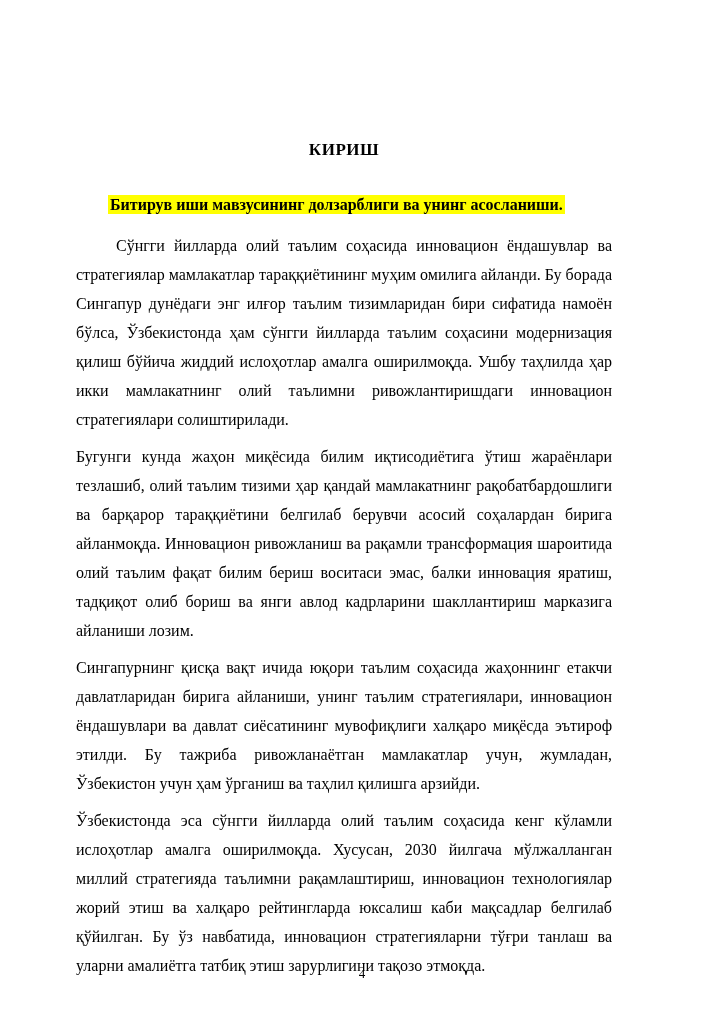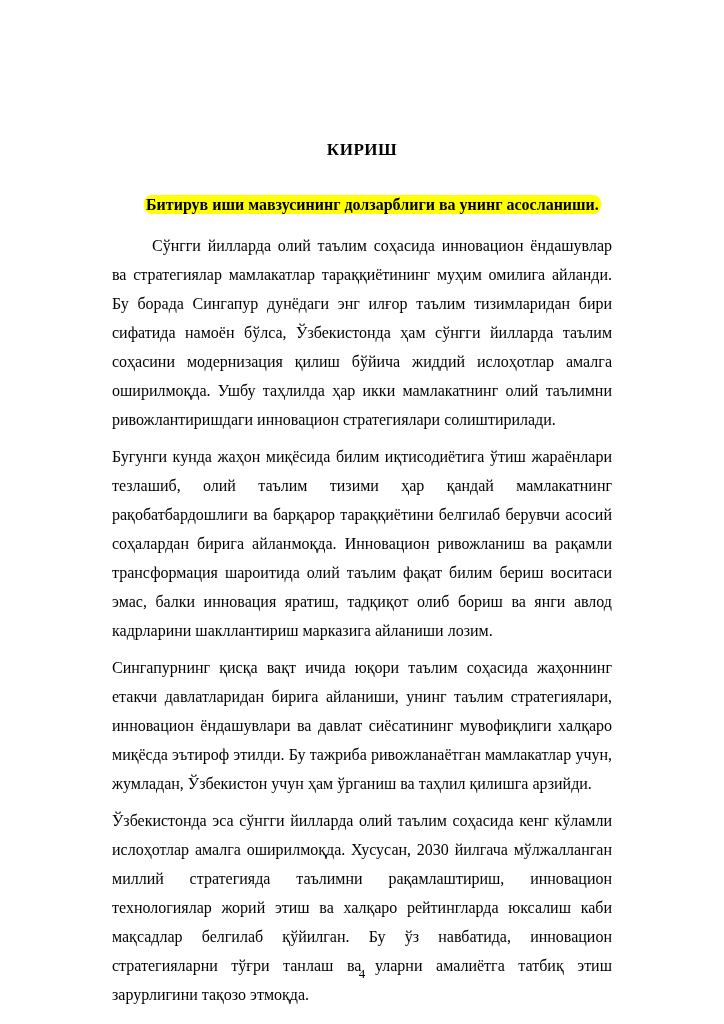--- a/index.html
+++ b/index.html
@@ -7,21 +7,21 @@
     padding: 0;
     background: #ffffff;
   }
   .page {
     position: relative;
     width: 724px;
     height: 1024px;
     margin: 0 auto;
     background: #ffffff;
     box-sizing: border-box;
-    padding: 140px 104px 0 104px;
+    padding: 140px 104px 0 68px;
     font-family: "Liberation Serif", "DejaVu Serif", serif;
     color: #000000;
     overflow: hidden;
   }
   .doc-title {
     text-align: center;
     font-weight: bold;
     font-size: 17px;
     margin: 0 0 30px 0;
     letter-spacing: 0.5px;
@@ -29,21 +29,20 @@
   .doc-heading {
     margin: 0 0 12px 0;
     padding-left: 40px;
     font-size: 16px;
     font-weight: bold;
     line-height: 29px;
   }
   .doc-heading .hl {
     background: #ffff00;
     padding: 1px 2px;
-    border-radius: 8px;
   }
   .body-text p {
     margin: 8px;
     font-size: 16px;
     line-height: 29px;
     text-align: justify;
     text-justify: inter-word;
   }
   .body-text p.indent {
     text-indent: 40px;

